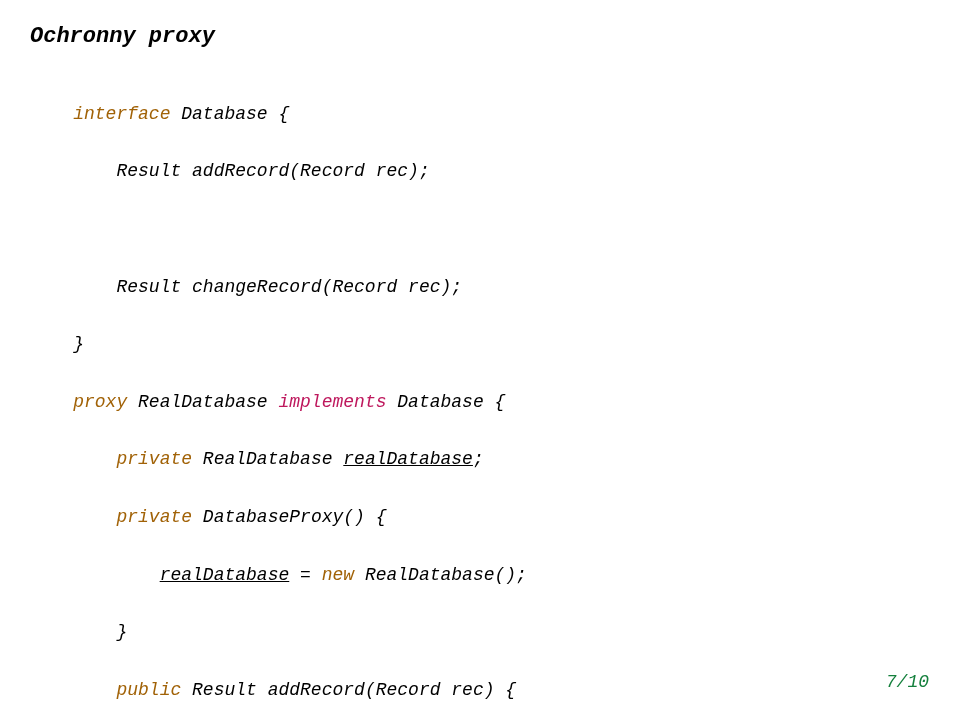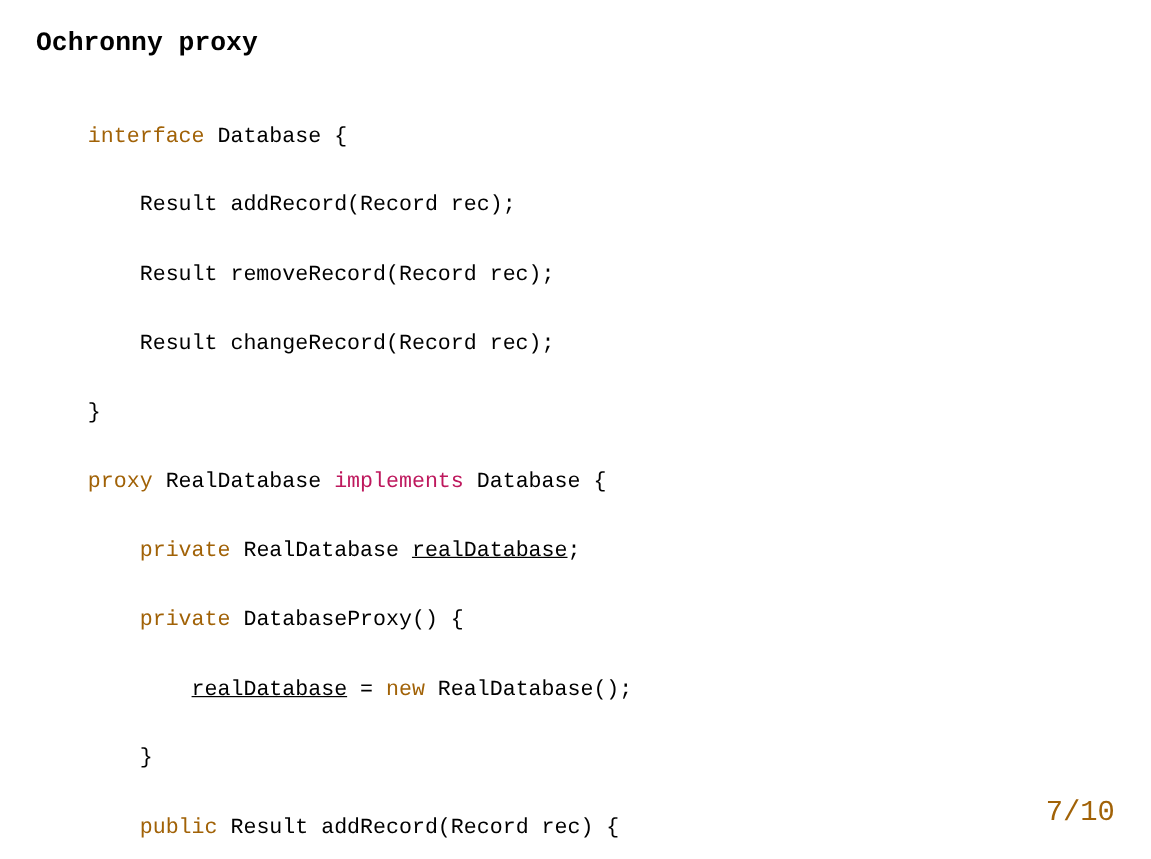--- a/index.html
+++ b/index.html
@@ -1,18 +1,19 @@
 <!DOCTYPE html>
 <html><head>
   <meta charset="utf-8">
   <style>
     * {
       margin: 0;
       padding: 0;
       box-sizing: border-box;
+      font-style: italic;
     }
 
     body {
       width: 959px;
       height: 716px;
       background-color: #ffffff;
       font-family: 'Courier New', Courier, monospace;
       font-size: 18px;
       line-height: 1.5;
       color: #000000;
@@ -51,34 +52,34 @@
 
     .underline {
       text-decoration: underline;
     }
 
     .page-number {
       position: absolute;
       bottom: 20px;
       right: 30px;
       font-family: 'Courier New', Courier, monospace;
-      font-size: 24px;
-      color: #a16207;
+      font-size: 18px;
+      color: #15803d;
     }
   </style>
 </head>
 <body>
 
 <div class="page-container">
   <div class="title">Ochronny proxy</div>
 
   <div class="code-block">
     <span class="kw-blue">interface</span><span> Database {</span><br>
     <span>    Result addRecord(Record rec);</span><br>
-    <span>    Result removeRecord(Record rec);</span><br>
+    <br>
     <span>    Result changeRecord(Record rec);</span><br>
     <span>}</span><br>
     <span class="kw-blue">proxy</span><span> RealDatabase </span><span class="kw-green">implements</span><span> Database {</span><br>
     <span>    </span><span class="kw-blue">private</span><span> RealDatabase </span><span class="underline">realDatabase</span><span>;</span><br>
     <span>    </span><span class="kw-blue">private</span><span> DatabaseProxy() {</span><br>
     <span>        </span><span class="underline">realDatabase</span><span> = </span><span class="kw-blue">new</span><span> RealDatabase();</span><br>
     <span>    }</span><br>
     <span>    </span><span class="kw-blue">public</span><span> Result addRecord(Record rec) {</span><br>
     <br>
     <br>

